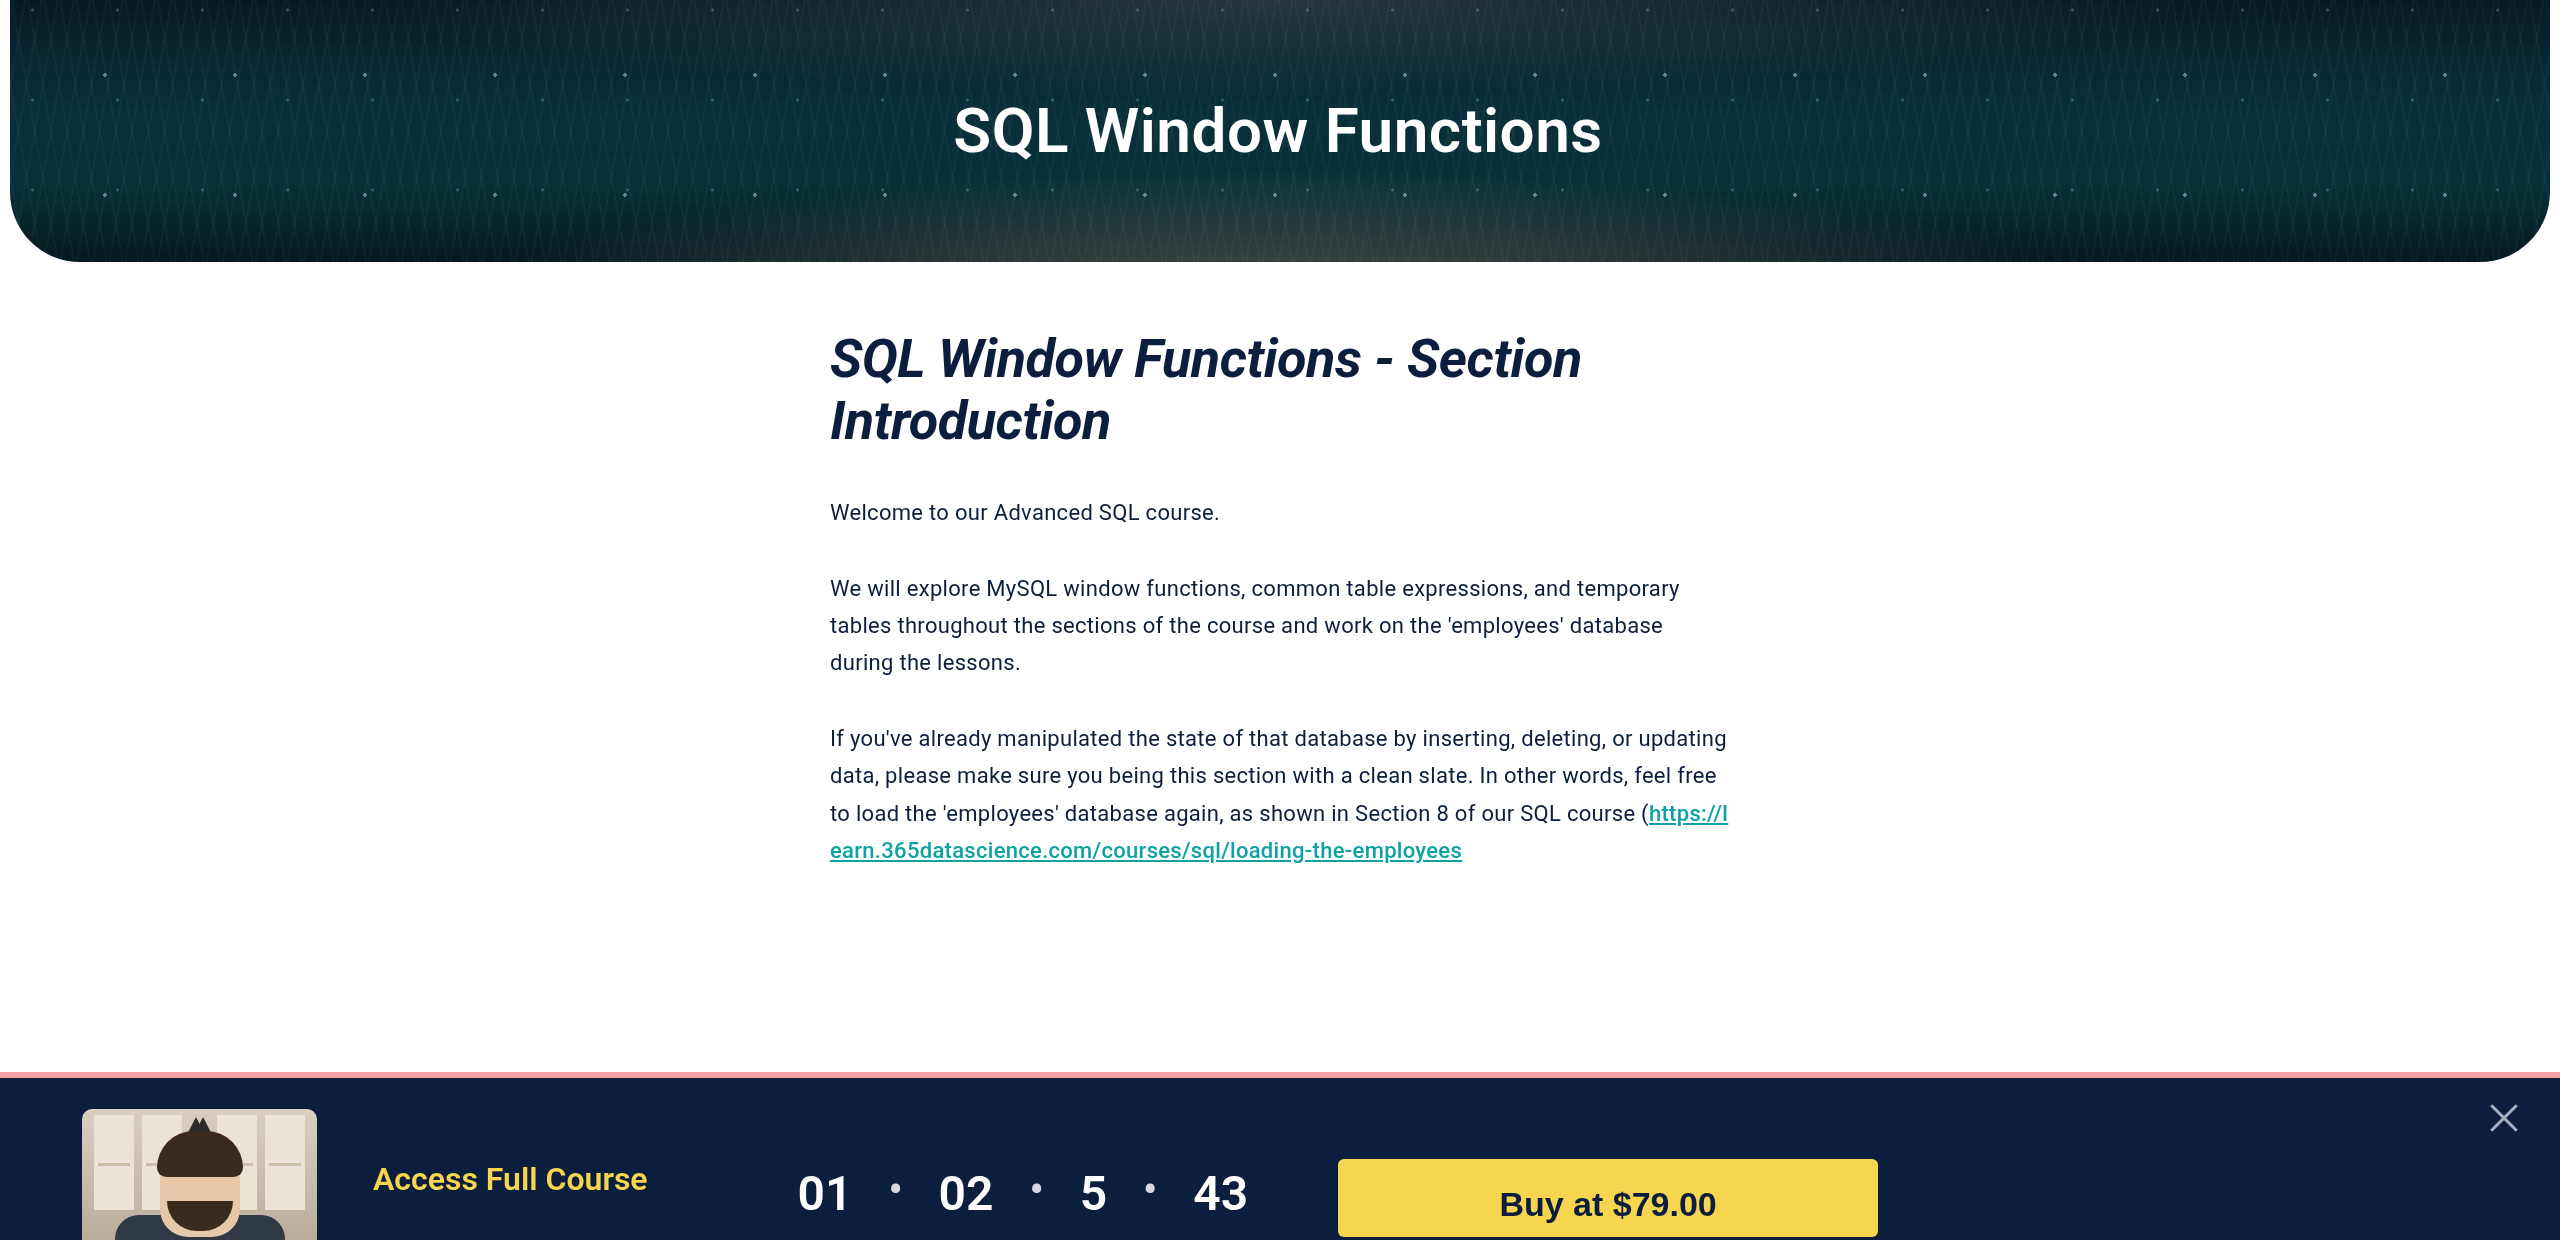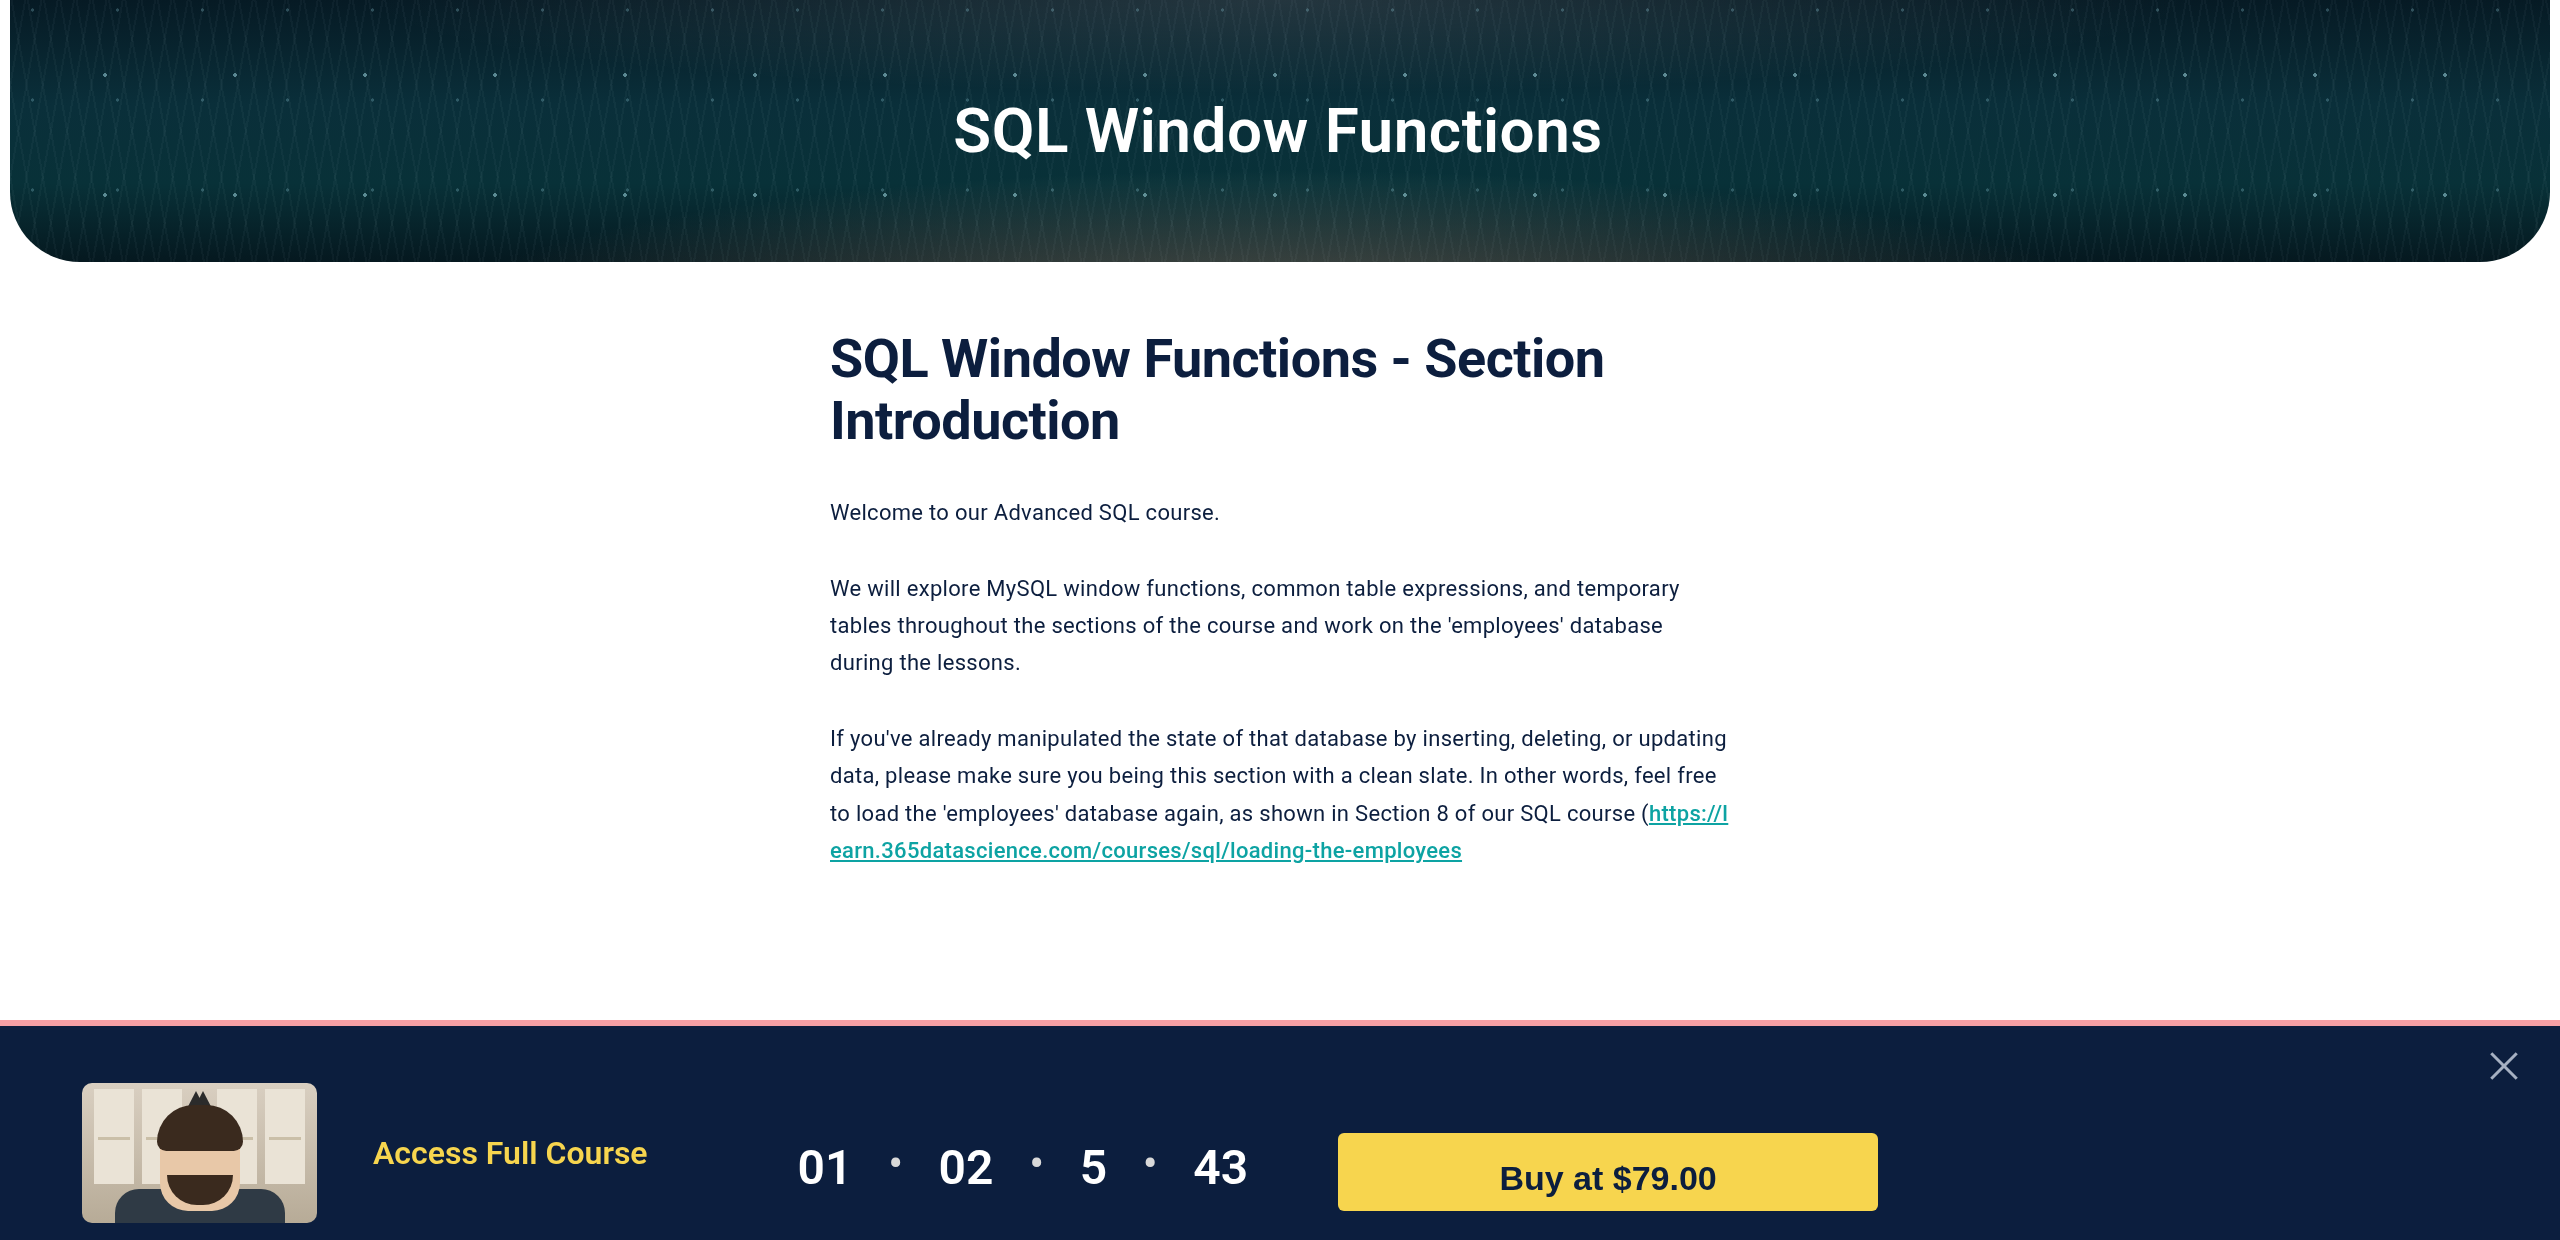--- a/index.html
+++ b/index.html
@@ -66,38 +66,39 @@
   .article {
     width: 900px;
     margin: 66px auto 0 auto;
   }
   .section-heading {
     font-size: 54px;
     font-weight: 700;
     line-height: 1.15;
     color: #0c1e3e;
     letter-spacing: -0.5px;
+    font-style: italic;
   }
   .para {
     margin-top: 42px;
     font-size: 22px;
     line-height: 1.7;
     color: #0c1e3e;
     letter-spacing: .3px;
   }
   .para + .para { margin-top: 38px; }
   .lnk { color: #0da3a3; font-weight: 500; word-break: break-all; }
 
   
   .promo {
     position: absolute;
     left: 0;
     right: 0;
     bottom: 0;
-    height: 220px;
+    height: 168px;
     background: #0c1e3e;
     border-top: 6px solid #f6a0a4;
     display: flex;
     align-items: center;
     color: #fff;
   }
   .promo-thumb {
     width: 235px;
     height: 140px;
     margin-left: 82px;

